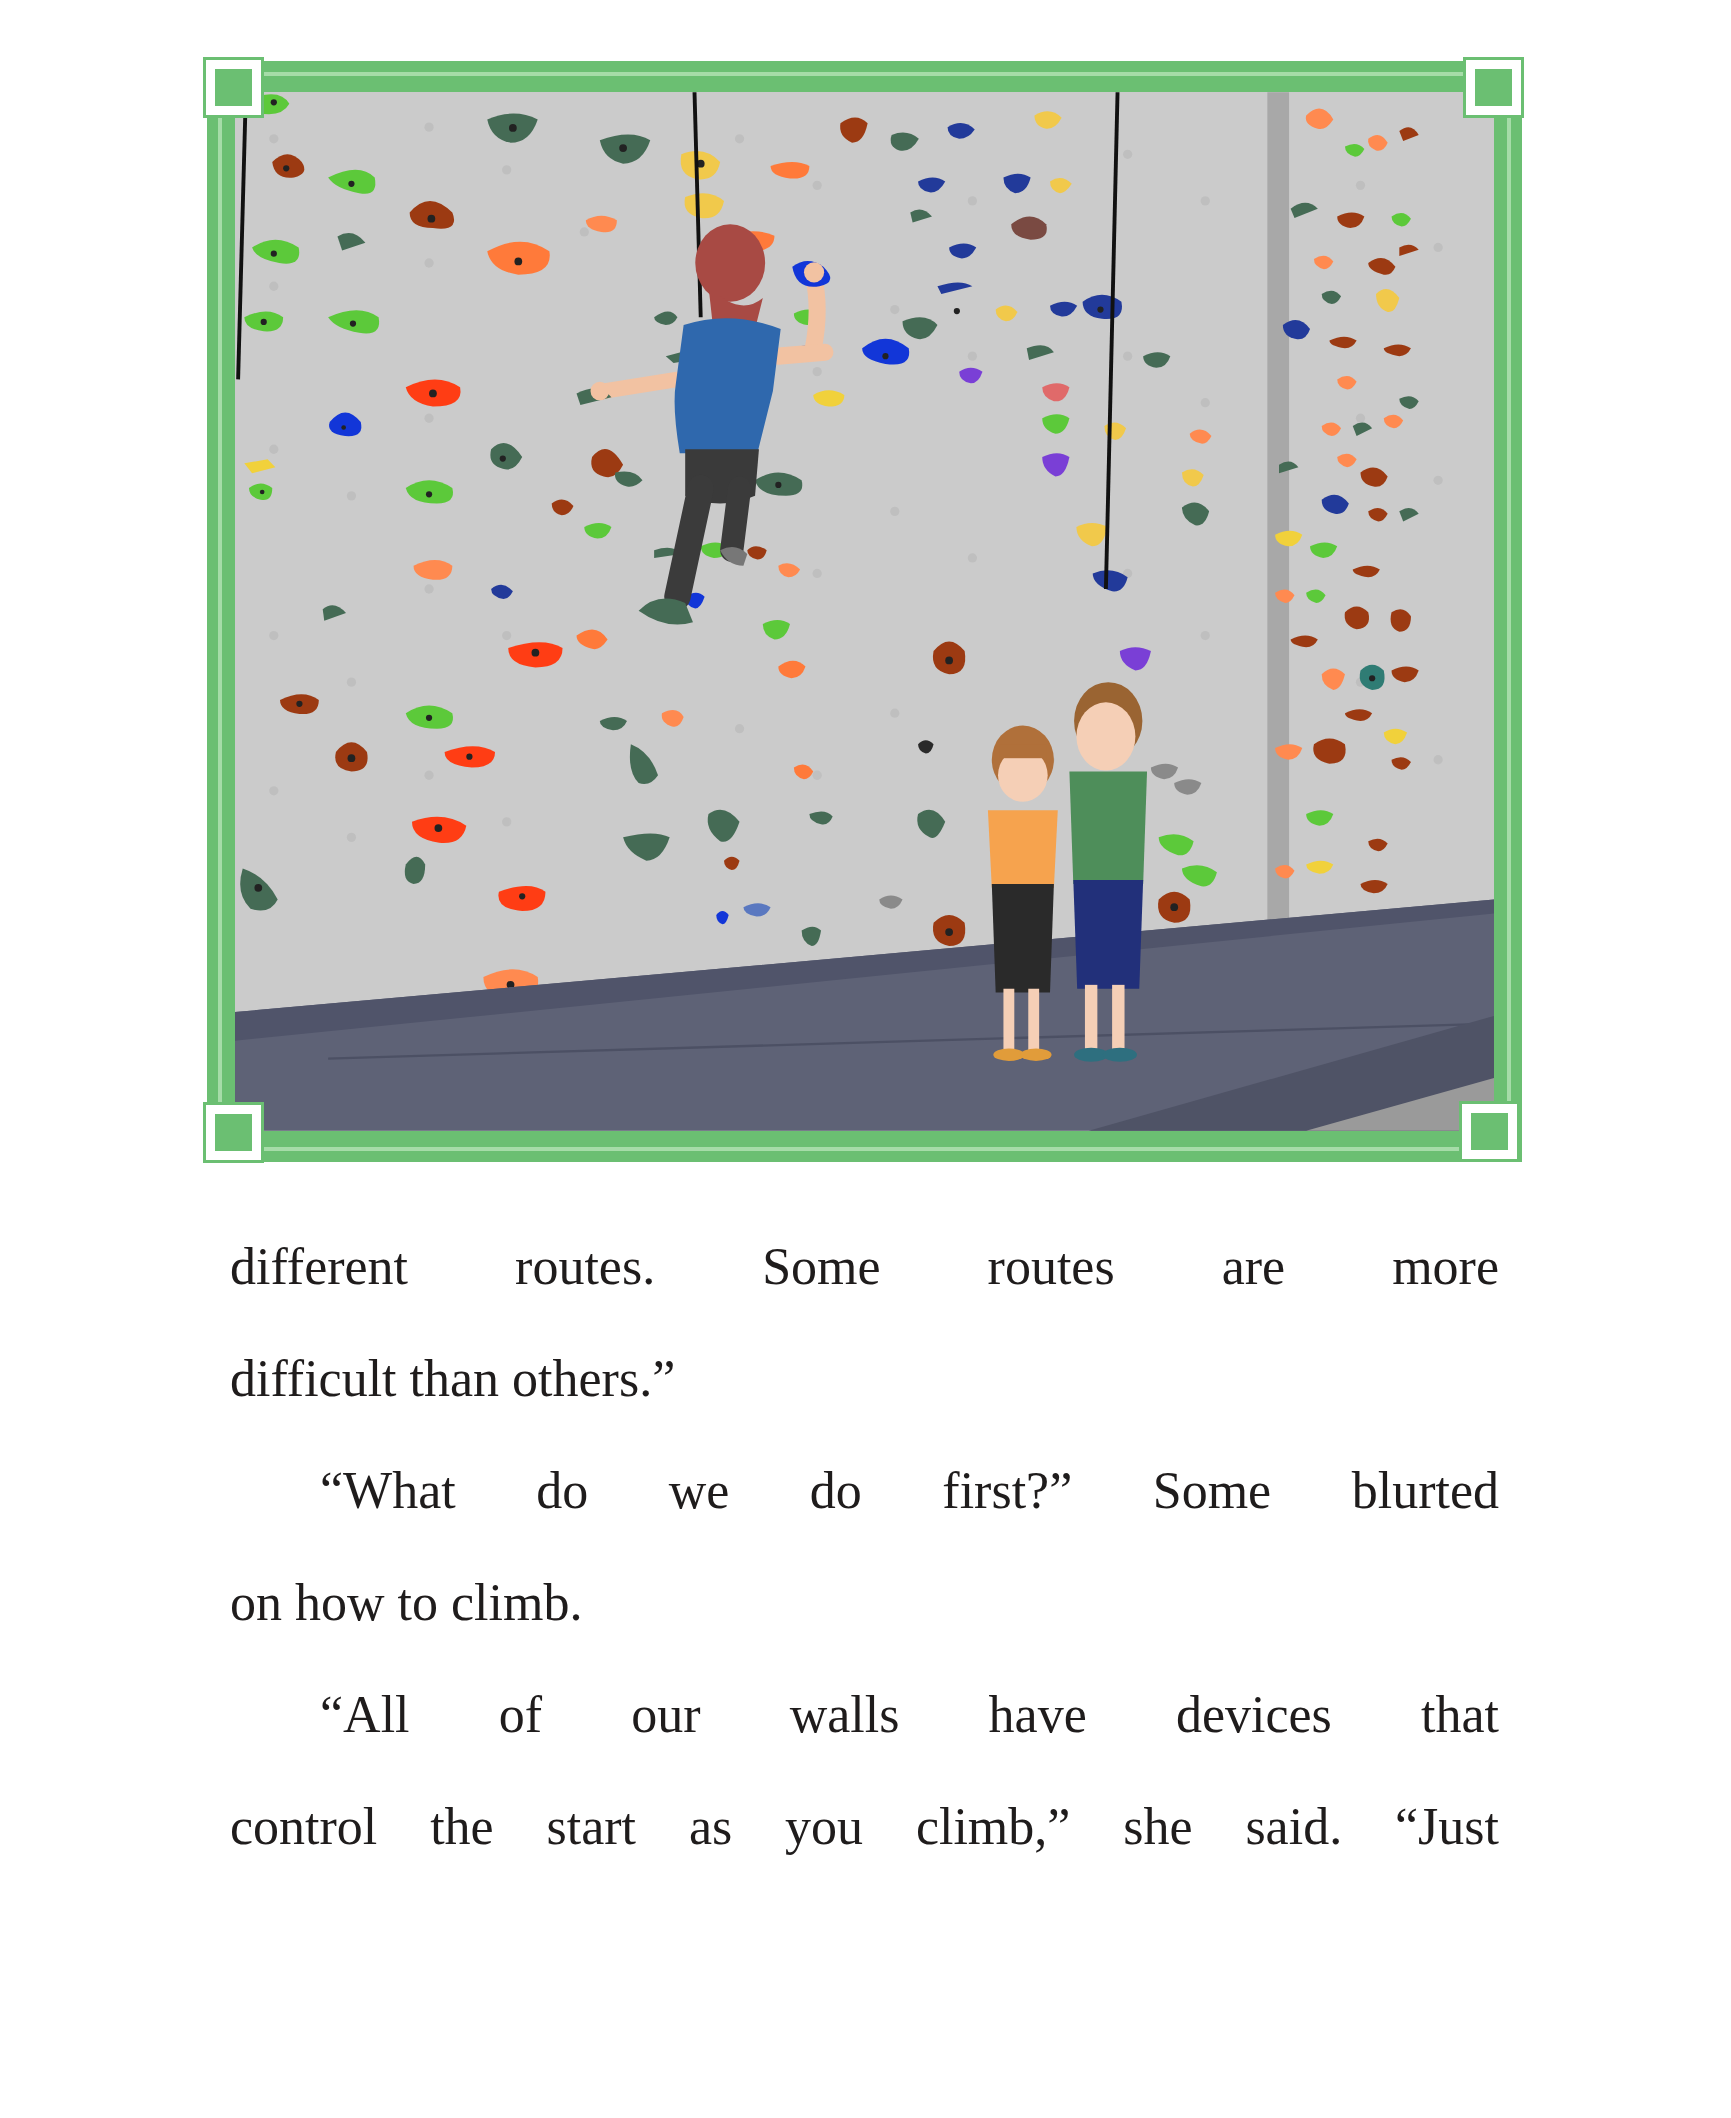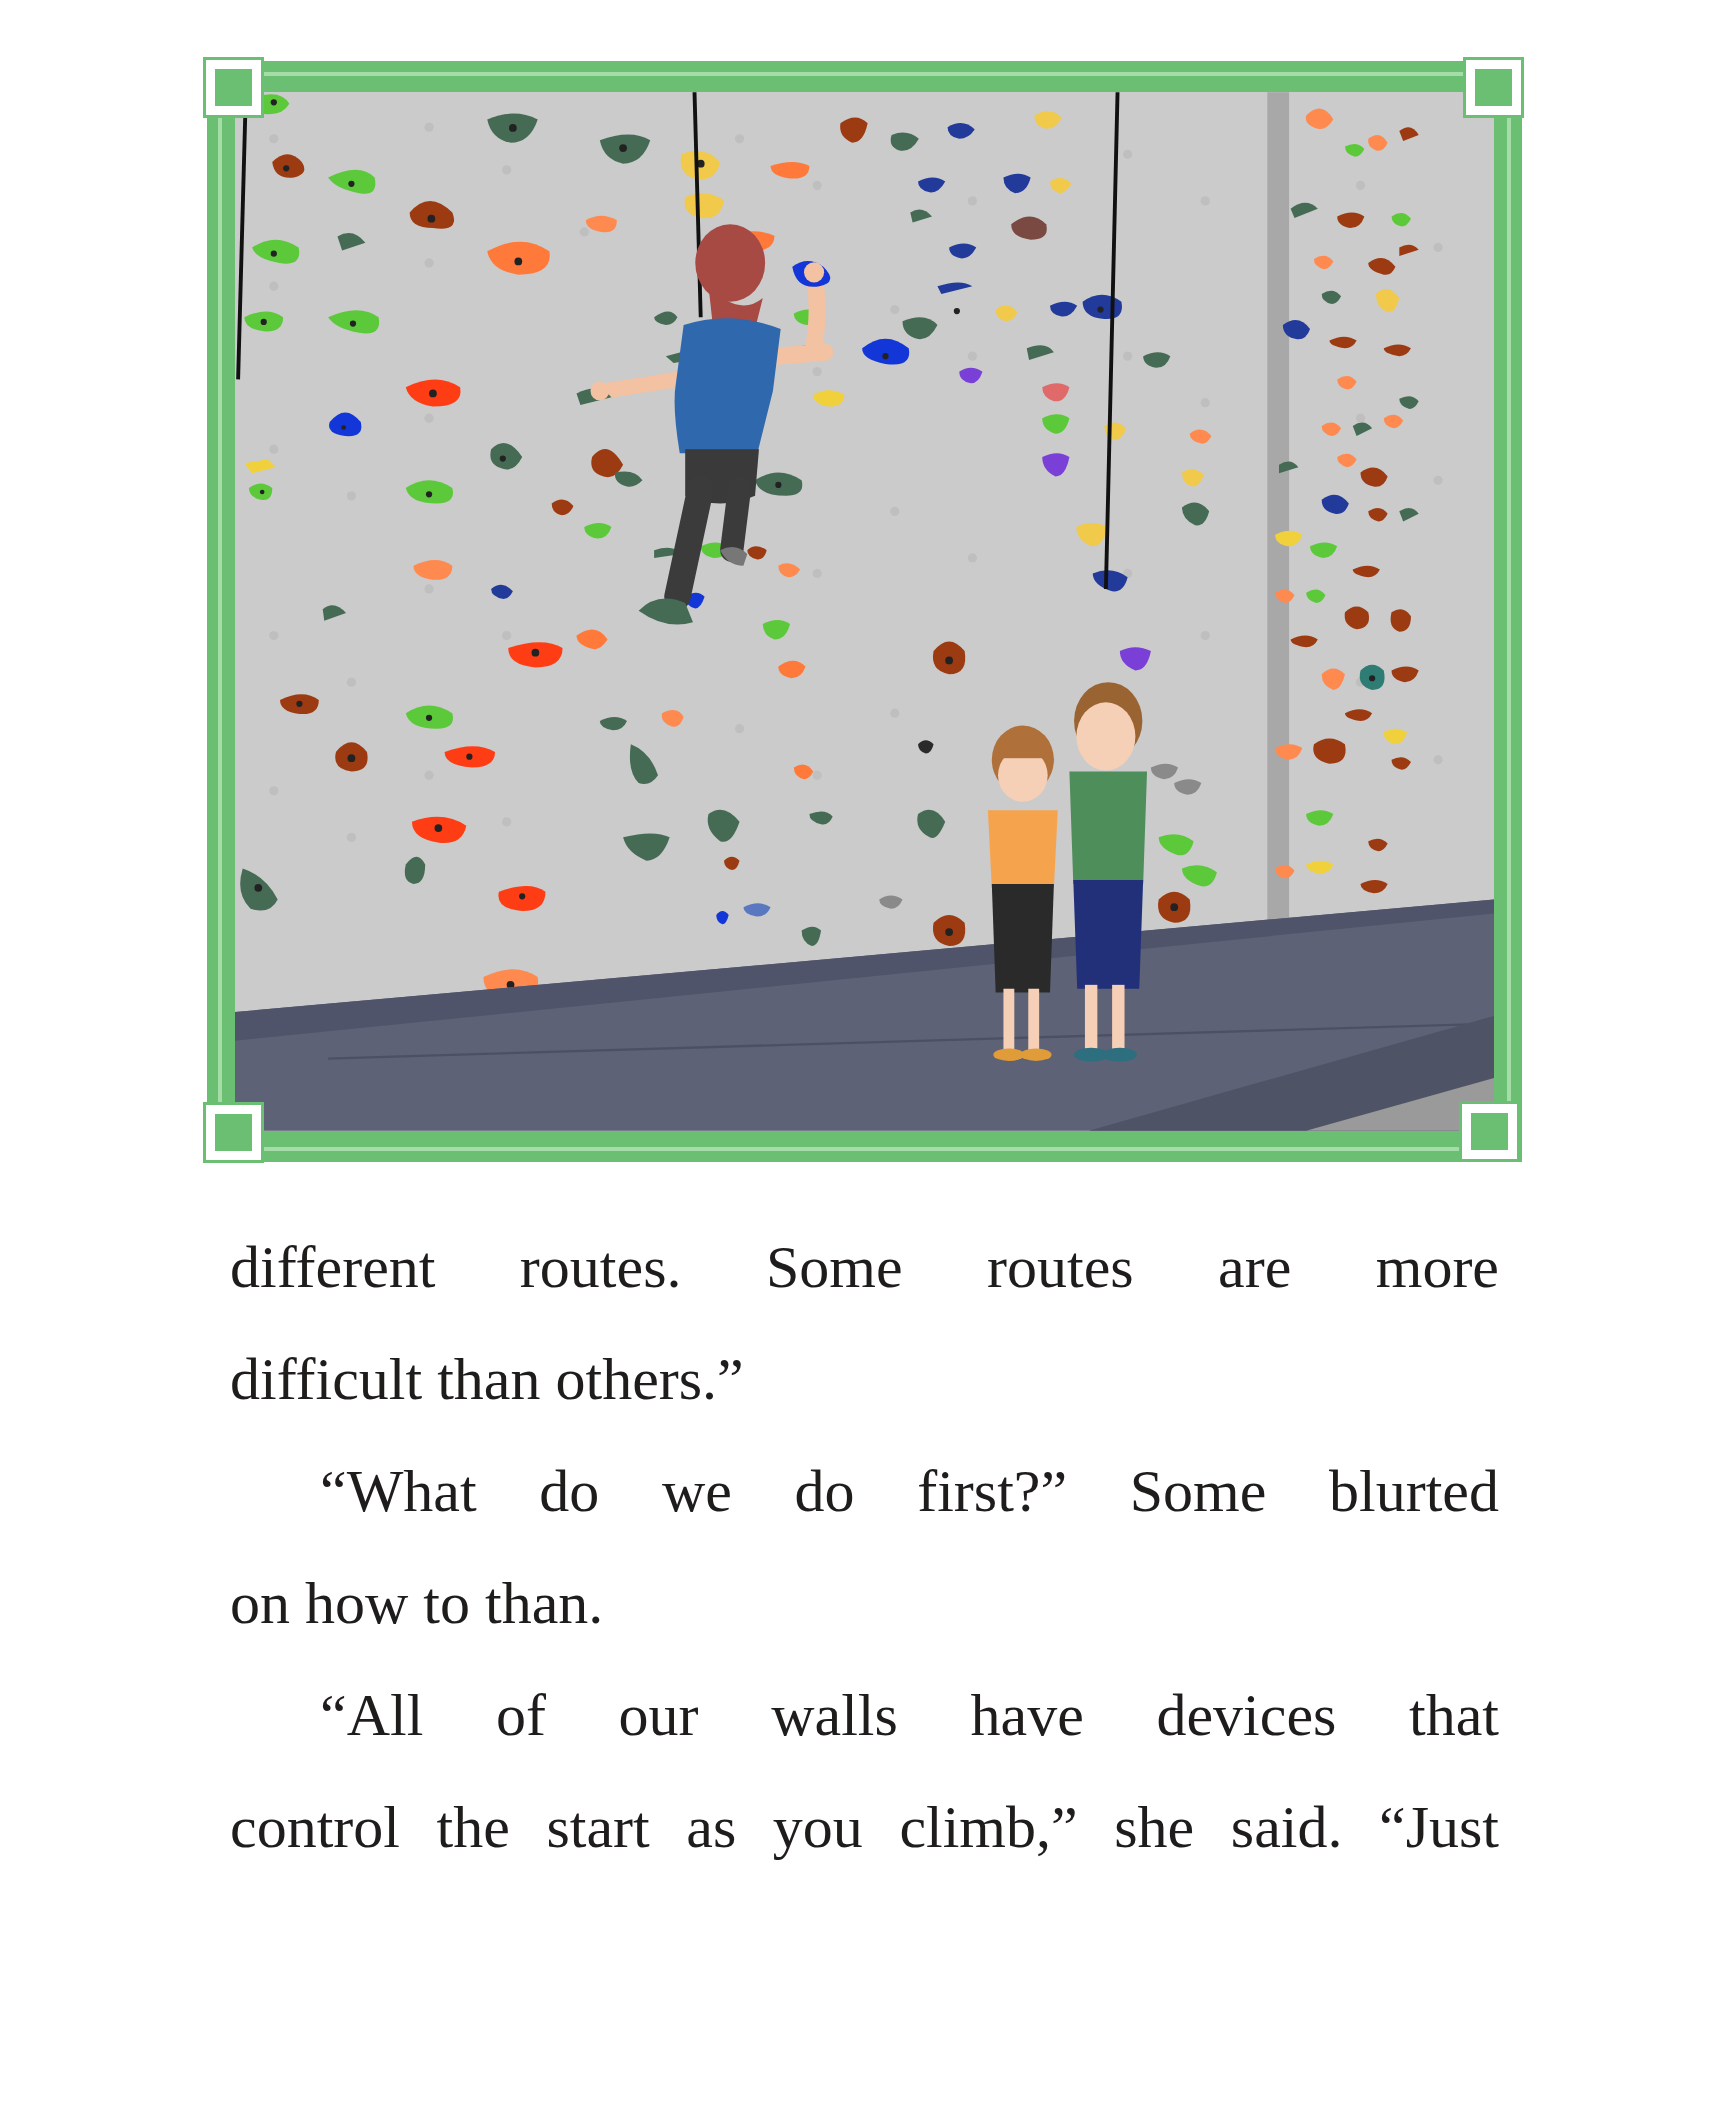--- a/index.html
+++ b/index.html
@@ -32,21 +32,21 @@
   }
   .corner.tl { left: 203px; top: 57px; }
   .corner.tr { left: 1463px; top: 57px; }
   .corner.bl { left: 203px; top: 1102px; }
   .corner.br { left: 1459px; top: 1101px; }
 
   
   .story {
     position: absolute; left: 230px; top: 1211px; width: 1269px;
     font-family: "Liberation Serif", "DejaVu Serif", serif;
-    font-size: 60px; line-height: 112px; color: #1f1c1c;
+    font-size: 52px; line-height: 112px; color: #1f1c1c;
   }
   .story .line { display: block; white-space: nowrap; }
   .story .line.just { text-align: justify; text-align-last: justify; white-space: normal; }
 </style>
 </head>
 <body>
 
 <div class="frame">
   <div class="frame-inner-line"></div>
   <div class="art">
@@ -367,17 +367,17 @@
 </div>
 <div class="corner tl"></div>
 <div class="corner tr"></div>
 <div class="corner bl"></div>
 <div class="corner br"></div>
 
 <div class="story">
   <span class="line just">different routes. Some routes are more</span>
   <span class="line">difficult than others.”</span>
   <span class="line just" style="padding-left:90px">“What do we do first?” Some blurted</span>
-  <span class="line">on how to than.</span>
+  <span class="line">on how to climb.</span>
   <span class="line just" style="padding-left:90px">“All of our walls have devices that</span>
   <span class="line just">control the start as you climb,” she said. “Just</span>
 </div>
 
 
 </body></html>

